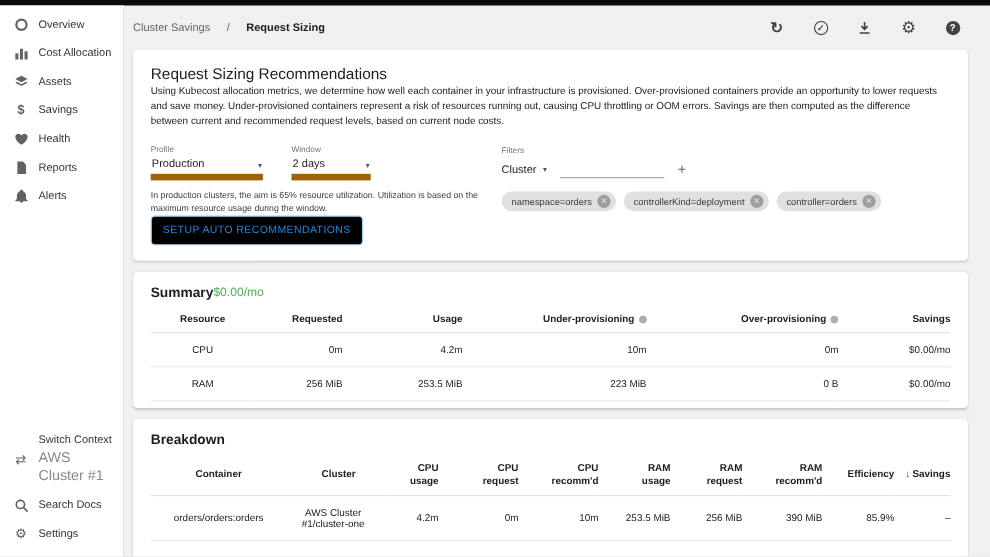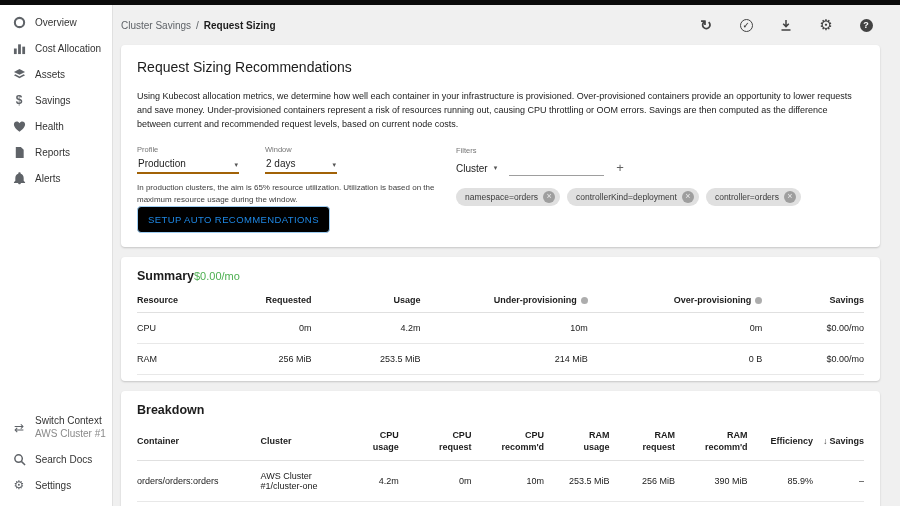--- a/index.html
+++ b/index.html
@@ -11,52 +11,52 @@
   .sidebar { position:absolute; top:5px; left:0; bottom:0; width:113px; background:#fff;
              border-right:1px solid #e0e0e0; display:flex; flex-direction:column; justify-content:space-between; }
   .nav { padding-top:4px; }
   .nav-item { display:flex; align-items:center; gap:9px; padding:6px 4px 6px 12px; font-size:10px; color:#333; cursor:pointer; }
   .nav-icon { width:14px; height:14px; display:flex; align-items:center; justify-content:center; color:#5f6368; flex:none; }
   .nav-icon svg { width:13px; height:13px; fill:#5f6368; }
   .dollar-glyph { font-size:12px; font-weight:bold; color:#5f6368; }
   .side-footer { padding-bottom:8px; }
   .footer-item { display:flex; align-items:center; gap:9px; padding:6px 4px 6px 12px; font-size:10px; color:#333; cursor:pointer; }
   .footer-stack { display:flex; flex-direction:column; line-height:1.25;justify-content:center; }
-  .footer-sub { font-size:10px; color:#8a8a8a; }
+  .footer-sub { font-size:13px; color:#8a8a8a; }
   .glyph-icon { font-size:12px; color:#5f6368; }
 
   
   .main { position:absolute; left:114px; top:5px; right:0; bottom:0; overflow:hidden; }
   .topbar { height:40px; display:flex; align-items:center; justify-content:space-between; padding:0 26px 0 7px; }
-  .breadcrumb { display:flex; align-items:center; gap:5px; font-size:10px; color:#5f6368; }
+  .breadcrumb { display:flex; align-items:center; gap:15px; font-size:10px; color:#5f6368; }
   .crumb { cursor:pointer; }
   .crumb-current { color:#1d1d1d; font-weight:bold; }
   .topbar-icons { display:flex; align-items:center; gap:24px; color:#424242; }
   .tb-icon { cursor:pointer; display:flex; align-items:center; justify-content:center; width:16px; height:16px; }
   .refresh-g { font-size:14px; font-weight:bold; }
   .circle-outline { width:13px; height:13px; border:1.3px solid #424242; border-radius:50%;
                     display:flex; align-items:center; justify-content:center; font-size:8px; font-weight:bold; }
   .circle-filled { width:13px; height:13px; background:#424242; color:#fff; border-radius:50%;
                    display:flex; align-items:center; justify-content:center; font-size:9px; font-weight:bold; }
   .gear-g { font-size:15px; }
 
   .content { padding:0 20px 0 7px; }
   .card { background:#fff; border-radius:4px; box-shadow:0 1px 2px rgba(0,0,0,0.18); margin-bottom:10px; }
 
   
   .card1 { padding:14px 16px 14px; }
-  .h-title { font-size:14px; font-weight:500; color:#1c1c1c; margin-bottom:15px; }
+  .h-title { font-size:14px; font-weight:500; color:#1c1c1c; margin-bottom:1px; }
   .desc { font-size:9px; line-height:1.55; color:#212121; margin-bottom:13px; }
   .controls-row { display:flex; }
   .left-col { width:319px; flex:none; }
   .right-col { flex:1; }
   .selects { display:flex; gap:26px; margin-bottom:8px; }
   .mini-label { font-size:7.5px; color:#757575; margin-bottom:2px; }
   .select { display:flex; align-items:flex-end; justify-content:space-between; font-size:10px; color:#1d1d1d;
-            border-bottom:2px solid #a16207; padding:2px 1px 3px 1px; cursor:pointer; }
+            border-bottom:6px solid #a16207; padding:2px 1px 3px 1px; cursor:pointer; }
   .select-profile { width:102px; }
   .select-window { width:72px; }
   .caret { font-size:7px; color:#555; margin-left:6px; }
   .helper { font-size:8px; color:#3d3d3d; line-height:1.5; max-width:300px; }
   .setup-btn { display:inline-block; background:#000000; font-family:"Liberation Sans", sans-serif;
                font-size:9.5px; font-weight:500; letter-spacing:0.4px; color:#1e88e5;
                border:1px solid #9ecdf2; border-radius:4px; padding:7px 10px; cursor:pointer; }
   .filters-block { padding-top:1px; }
   .filter-row { display:flex; align-items:flex-end; gap:12px; margin-top:6px; }
   .select-cluster { display:flex; align-items:center; font-size:10px; color:#1d1d1d; cursor:pointer; padding-bottom:2px; }
@@ -71,21 +71,21 @@
 
   
   .card-head { display:flex; align-items:center; padding:12px 16px 4px; }
   .sec-title { font-size:12.5px; font-weight:700; color:#1c1c1c; }
   .total-green { font-size:11px; color:#4caf50; }
   .table-wrap { padding:0 16px 6px; }
   table { width:100%; border-collapse:collapse; table-layout:fixed; }
   th { font-size:9px; font-weight:700; color:#1d1d1d; text-align:right; padding:8px 0 7px;
        border-bottom:1px solid #e0e0e0; vertical-align:middle; }
   td { font-size:9px; color:#212121; text-align:right; padding:10px 0; border-bottom:1px solid #e8e8e8; vertical-align:middle; }
-  th.al, td.al { text-align:left; }
+  th.al, td.al { text-align:center; }
   .info-dot { display:inline-block; width:7px; height:7px; border-radius:50%; background:#adadad;
               margin-left:4px; vertical-align:middle; cursor:pointer; }
   .thl { display:block; line-height:1.35; }
   .sort { margin-right:2px; color:#424242; }
   .card3 { min-height:140px; }
   .bd-row { cursor:pointer; }
 </style>
 </head>
 <body>
 
@@ -293,21 +293,21 @@
                 <td>0m</td>
                 <td>4.2m</td>
                 <td>10m</td>
                 <td>0m</td>
                 <td>$0.00/mo</td>
               </tr>
               <tr>
                 <td class="al">RAM</td>
                 <td>256 MiB</td>
                 <td>253.5 MiB</td>
-                <td>214 MiB</td>
+                <td>223 MiB</td>
                 <td>0 B</td>
                 <td>$0.00/mo</td>
               </tr>
             </tbody>
           </table>
         </div>
       </div>
 
       <div class="card card3">
         <div class="card-head">

